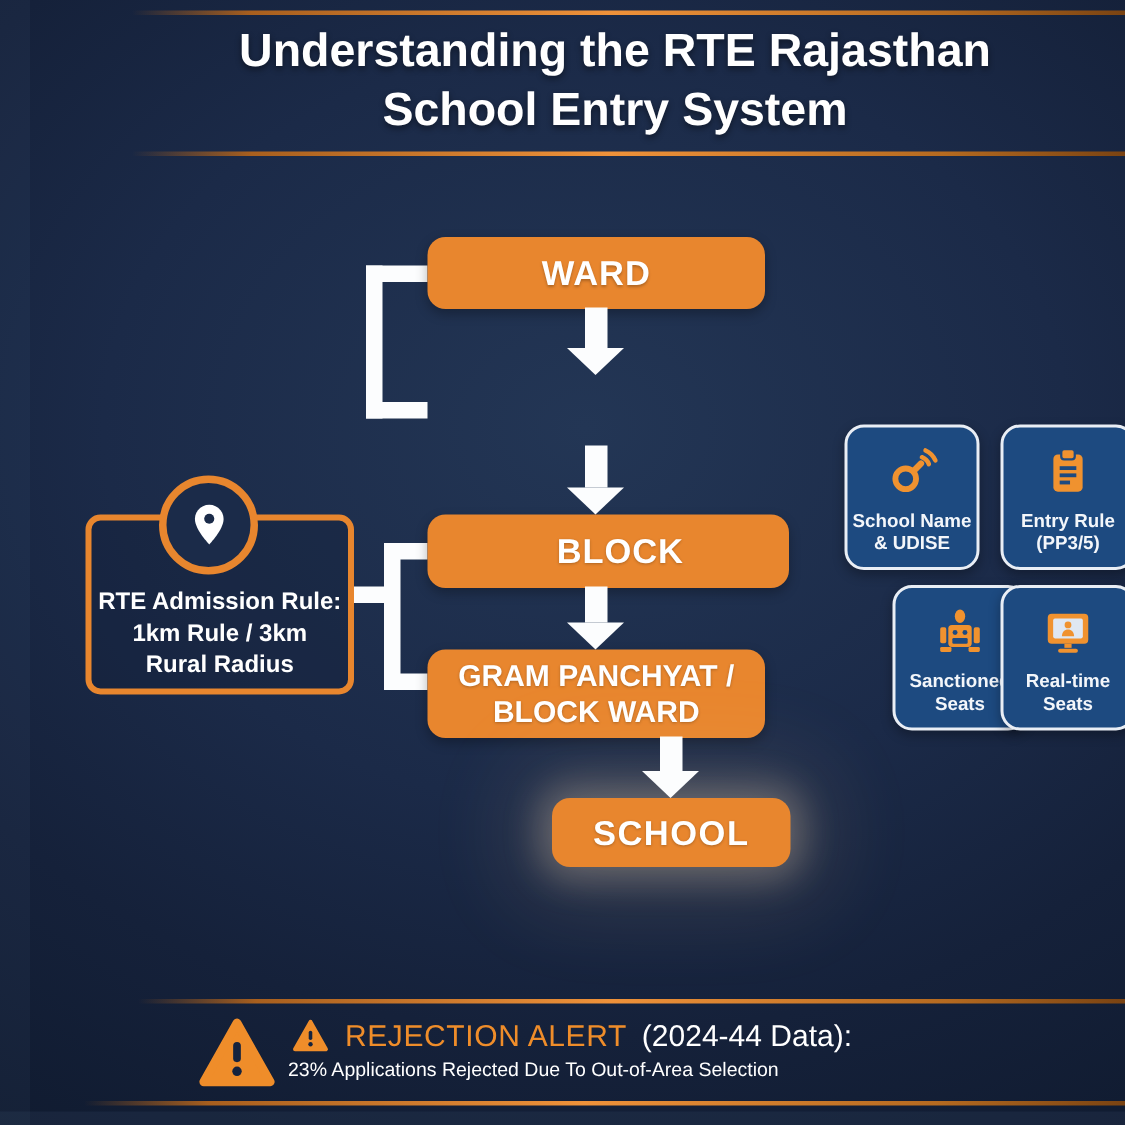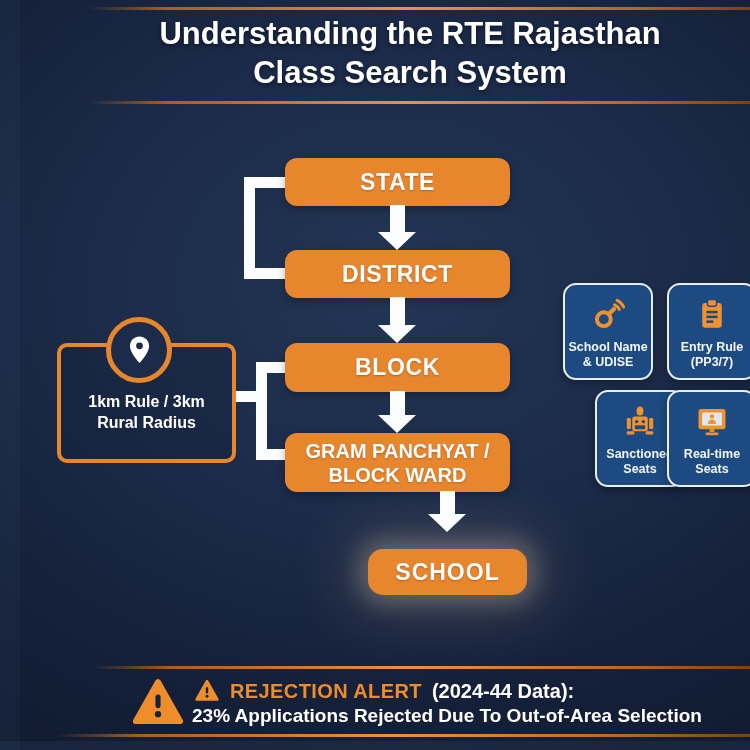--- a/index.html
+++ b/index.html
@@ -31,24 +31,24 @@
   .callout-link{left:234px;top:391px;width:24px;height:11px;}
 
   
   .flow-box{position:absolute;background:#e8862e;border-radius:12px;
     display:flex;align-items:center;justify-content:center;
     color:#ffffff;font-weight:bold;text-align:center;
     box-shadow:0 3px 8px rgba(0,0,0,0.28);
     text-shadow:0 1px 2px rgba(0,0,0,0.25);}
   .fb-state   {left:285px;top:158px;width:225px;height:48px;font-size:23px;letter-spacing:.6px;}
   .fb-district{left:285px;top:250px;width:225px;height:48px;font-size:23px;letter-spacing:.6px;}
-  .fb-block   {left:285px;top:343px;width:225px;height:49px;font-size:23px;letter-spacing:.6px;}
+  .fb-block   {left:285px;top:343px;width:225px;height:49px;font-size:23px;letter-spacing:.6px;padding-left:16px;}
   .fb-gram    {left:285px;top:433px;width:225px;height:59px;font-size:20px;line-height:24px;padding:0 10px;box-sizing:border-box;}
-  .fb-school  {left:368px;top:549px;width:159px;height:46px;font-size:23px;letter-spacing:1px;
-    box-shadow:0 0 24px 8px rgba(255,225,190,0.28), 0 0 60px 26px rgba(255,210,160,0.12);border-radius:15px;}
+  .fb-school  {left:368px;top:532px;width:159px;height:46px;font-size:23px;letter-spacing:1px;
+    box-shadow:0 0 24px 8px rgba(255,225,190,0.28), 0 0 60px 26px rgba(255,210,160,0.12);}
 
   
   .arrow{position:absolute;display:flex;flex-direction:column;align-items:center;}
   .arrow .shaft{width:15px;background:#fcfdfe;}
   .arrow .head{width:0;height:0;border-left:19px solid transparent;border-right:19px solid transparent;border-top:18px solid #fcfdfe;}
   .a1{left:378px;top:205px;} .a1 .shaft{height:27px;}
   .a2{left:378px;top:297px;} .a2 .shaft{height:28px;}
   .a3{left:378px;top:391px;} .a3 .shaft{height:24px;}
   .a4{left:428px;top:491px;} .a4 .shaft{height:23px;}
 
@@ -68,49 +68,46 @@
     display:flex;flex-direction:column;align-items:center;padding-top:8px;
     box-shadow:0 3px 8px rgba(0,0,0,0.3);}
   .c1{left:563px;top:283px;} .c2{left:667px;top:283px;}
   .c3{left:595px;top:390px;} .c4{left:667px;top:390px;}
   .card-icon{height:44px;display:flex;align-items:center;justify-content:center;}
   .card-label{margin-top:3px;text-align:center;color:#f3f6fa;font-size:12.5px;font-weight:bold;line-height:15px;}
 
   
   .big-warning{position:absolute;left:130px;top:675px;width:56px;height:56px;}
   .alert-line1{position:absolute;left:194px;top:678px;display:flex;align-items:center;gap:10px;
-    font-weight:bold;font-size:20px;}
+    font-weight:normal;font-size:20px;}
   .alert-heading{color:#ef8d2a;letter-spacing:.4px;}
   .alert-period{color:#ffffff;}
-  .alert-line2{position:absolute;left:192px;top:705px;color:#ffffff;font-weight:bold;font-size:19px;}
+  .alert-line2{position:absolute;left:192px;top:705px;color:#ffffff;font-weight:normal;font-size:13px;}
   .small-warning{width:26px;height:26px;display:flex;}
 </style>
 </head>
 <body>
 
 <div class="canvas">
   <div class="edge-band-left"></div>
   <div class="edge-band-bottom"></div>
 
   <div class="divider d-top1"></div>
   <div class="title-block">
     <div>Understanding the RTE Rajasthan</div>
-    <div>Class Search System</div>
+    <div>School Entry System</div>
   </div>
   <div class="divider d-top2"></div>
 
   <div class="bracket b1"></div>
   <div class="bracket b2"></div>
   <div class="hline callout-link"></div>
 
   <div class="flow-box fb-state">
-    <span>STATE</span>
-  </div>
-  <div class="flow-box fb-district">
-    <span>DISTRICT</span>
+    <span>WARD</span>
   </div>
   <div class="flow-box fb-block">
     <span>BLOCK</span>
   </div>
   <div class="flow-box fb-gram">
     <span>GRAM PANCHYAT / BLOCK WARD</span>
   </div>
   <div class="flow-box fb-school">
     <span>SCHOOL</span>
   </div>
@@ -127,20 +124,21 @@
       <div class="shaft"></div>
       <div class="head"></div>
     </div>
   <div class="arrow a4">
       <div class="shaft"></div>
       <div class="head"></div>
     </div>
 
   <div class="callout">
     <div class="callout-text">
+      <div>RTE Admission Rule:</div>
       <div>1km Rule / 3km</div>
       <div>Rural Radius</div>
     </div>
   </div>
   <div class="callout-circle">
     <svg width="27" height="30" viewBox="0 0 24 26">
       <path d="M12 1C7.3 1 3.5 4.8 3.5 9.5c0 6.4 8.5 15 8.5 15s8.5-8.6 8.5-15C20.5 4.8 16.7 1 12 1Z" fill="#ffffff"></path>
       <circle cx="12" cy="9.3" r="3" fill="#1b2b49"></circle>
     </svg>
   </div>
@@ -165,21 +163,21 @@
       <svg width="36" height="36" viewBox="0 0 24 24">
         <rect x="5.5" y="4" width="13" height="16.5" rx="2" fill="#f0922f"></rect>
         <rect x="9" y="1.6" width="6" height="4.6" rx="1.3" fill="#f0922f" stroke="#1d4a80" stroke-width="1"></rect>
         <rect x="8.3" y="9.2" width="7.4" height="1.7" fill="#1d4a80"></rect>
         <rect x="8.3" y="12.4" width="7.4" height="1.7" fill="#1d4a80"></rect>
         <rect x="8.3" y="15.6" width="4.6" height="1.7" fill="#1d4a80"></rect>
       </svg>
     </div>
     <div class="card-label">
       <div>Entry Rule</div>
-      <div>(PP3/7)</div>
+      <div>(PP3/5)</div>
     </div>
   </div>
 
   <div class="card c3">
     <div class="card-icon">
       <svg width="36" height="36" viewBox="0 0 24 24">
         <ellipse cx="12" cy="4.6" rx="2.3" ry="3" fill="#f0922f"></ellipse>
         <rect x="6.8" y="8.4" width="10.4" height="9.8" rx="1.6" fill="#f0922f"></rect>
         <circle cx="9.8" cy="11.8" r="1.1" fill="#1d4a80"></circle>
         <circle cx="14.2" cy="11.8" r="1.1" fill="#1d4a80"></circle>

